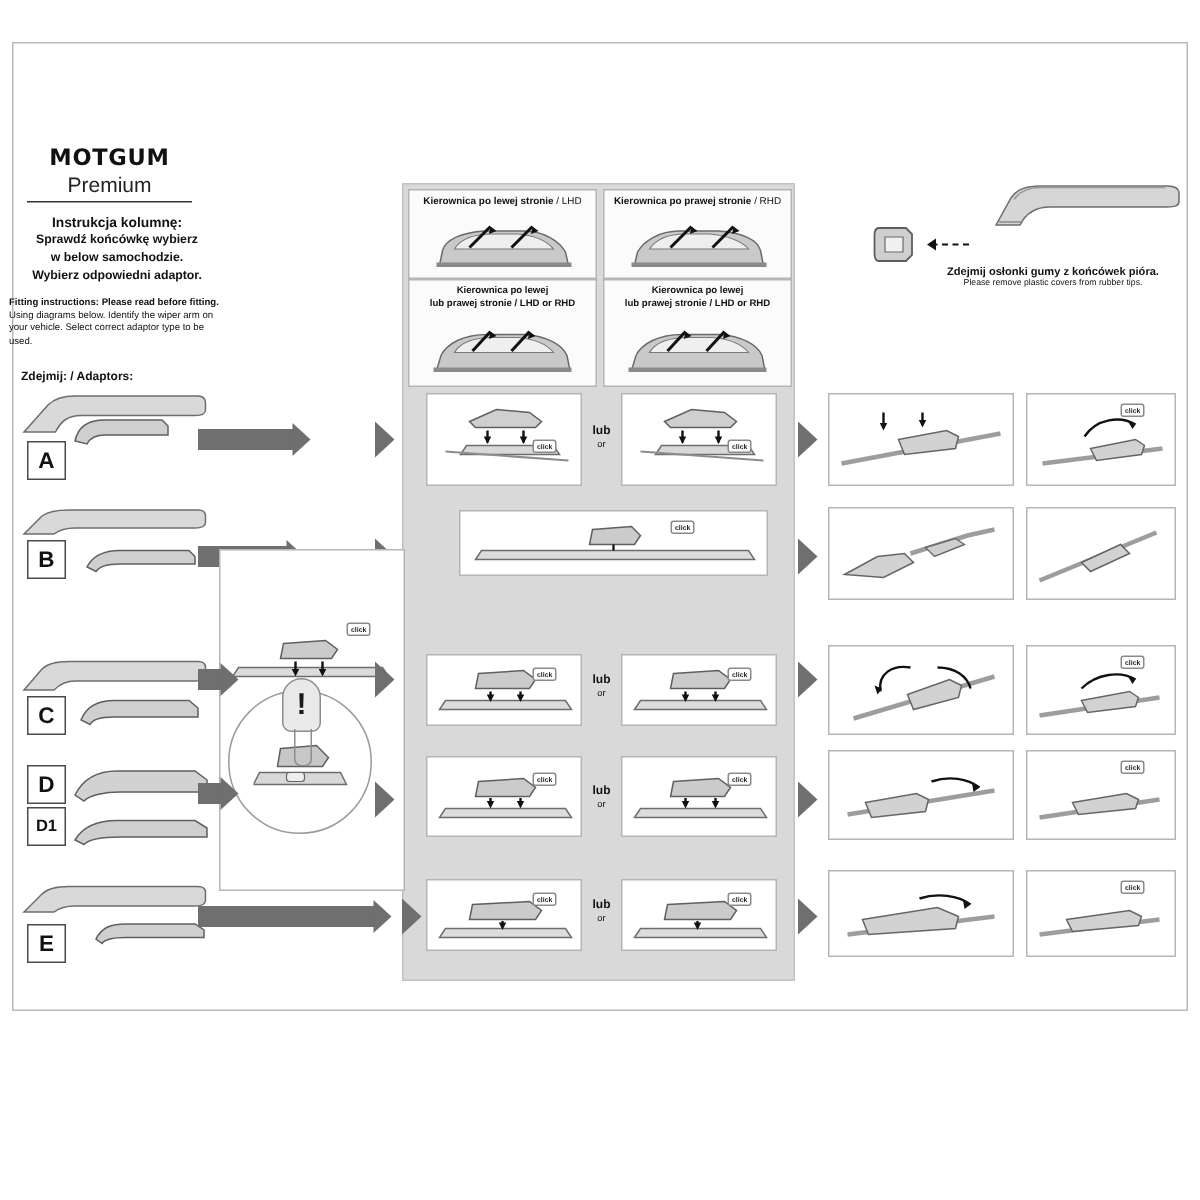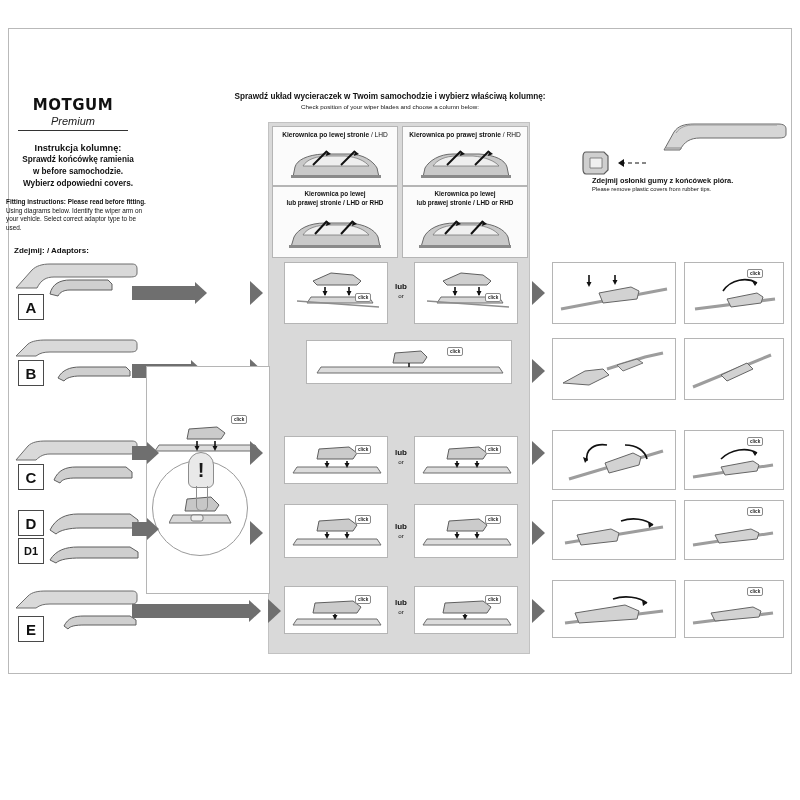--- a/index.html
+++ b/index.html
@@ -38,22 +38,21 @@
     text-align: center;
   }
   .brand .name {
     font-size: 15px;
     font-weight: bold;
     letter-spacing: .5px;
     color: #111;
     font-family: "DejaVu Sans", sans-serif;
   }
   .brand .sub {
-    font-size: 11px;
-    font-style: italic;
+    font-size: 14px;
     color: #222;
     margin-top: 1px;
   }
   .brand .rule {
     margin-top: 3px;
     border-bottom: 1px solid #333;
   }
   
   .instr-pl {
     position: absolute;
@@ -174,23 +173,23 @@
     color: #222;
     border: 1px solid #8a8a8a;
     border-radius: 2px;
     padding: 0px 2px;
     background: #fff;
     line-height: 7px;
   }
   
   .note {
     position: absolute;
-    left: 592px; top: 176px;
+    left: 616px; top: 176px;
     width: 172px;
-    text-align: left;
+    text-align: center;
   }
   .note .pl {
     font-size: 7.4px;
     font-weight: bold;
     color: #111;
   }
   .note .en {
     font-size: 5.8px;
     color: #111;
     margin-top: 1px;
@@ -262,36 +261,32 @@
   <div class="frame"></div>
 
   <div class="brand">
     <div class="name">MOTGUM</div>
     <div class="sub">Premium</div>
     <div class="rule"></div>
   </div>
 
   <div class="instr-pl">
     <div class="hd">Instrukcja kolumnę:</div>
-    <div>Sprawdź końcówkę ramienia</div>
-    <div>w before samochodzie.</div>
-    <div>Wybierz odpowiedni covers.</div>
+    <div>Sprawdź końcówkę wybierz</div>
+    <div>w below samochodzie.</div>
+    <div>Wybierz odpowiedni adaptor.</div>
   </div>
 
   <div class="instr-en">
     <div class="hd">Fitting instructions: Please read before fitting.</div>
     <div>Using diagrams below. Identify the wiper arm on your vehicle. Select correct adaptor type to be used.</div>
   </div>
 
   <div class="adaptors-label">Zdejmij: / Adaptors:</div>
 
-  <div class="top-head">
-    <div class="pl">Sprawdź układ wycieraczek w Twoim samochodzie i wybierz właściwą kolumnę:</div>
-    <div class="en">Check position of your wiper blades and choose a column below:</div>
-  </div>
 
   <div class="band"></div>
 
   <div class="panel head" style="left:272px; top:126px; width:126px; height:60px;">
     <div class="col-title">
       <span>Kierownica po lewej stronie</span>
       <span class="thin">/ LHD</span>
     </div>
     <svg class="abs" style="left:10px; top:18px;" width="106" height="40" viewBox="0 0 106 40">
       <path d="M10 32 L12 22 C14 15 24 10 40 9 L66 9 C80 9 90 16 94 23 L96 32 Z" fill="#c9c9c9" stroke="#6a6a6a" stroke-width="1"></path>

